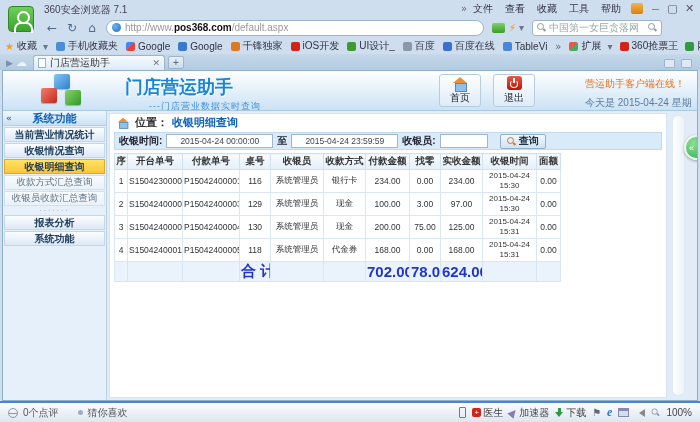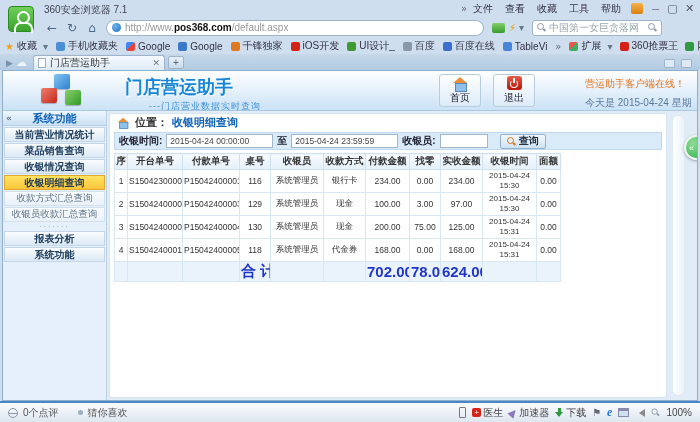--- a/index.html
+++ b/index.html
@@ -132,21 +132,21 @@
 
   .content{position:absolute;left:106px;top:2px;right:30px;bottom:2px;background:#fff;border:1px solid #d5e4f2;overflow:hidden;}
   .crumb{height:17px;display:flex;align-items:center;gap:4px;padding:2px 5px;font-size:11px;}
   .house.small{transform:scale(.75);}
   .crumb-label{font-weight:bold;color:#333;}
   .crumb-value{font-weight:bold;color:#0e62b8;}
   .filterbar{margin:1px 4px;height:18px;background:#d9eaf8;border:1px solid #c2d8ec;
     display:flex;align-items:center;gap:4px;padding:0 4px;color:#223;}
   .flabel{font-weight:bold;white-space:nowrap;}
   .finput{height:14px;border:1px solid #9fb6cc;background:#fff;font-family:"Liberation Sans",sans-serif;
-    font-size:8.5px;color:#444;padding:0 3px;}
+    font-size:8.5px;color:#444;padding:0 3px;text-align:center;}
   .w105{width:107px;}
   .w48{width:48px;}
   .fbtn{height:15px;display:flex;align-items:center;gap:3px;background:linear-gradient(#f3f8fd,#cfe2f3);
     border:1px solid #8fb0cc;border-radius:2px;font-family:"Liberation Sans",sans-serif;font-size:10px;font-weight:bold;color:#234;padding:0 6px;margin-left:8px;}
 
   table.grid{border-collapse:collapse;margin:3px 4px;width:446px;table-layout:fixed;}
   table.grid th{background:linear-gradient(#f7fbfe,#e4eff9);border:1px solid #cfe1f0;font-size:9.5px;
     font-weight:bold;color:#333;height:16px;padding:0;white-space:nowrap;overflow:hidden;}
   table.grid td{border:1px solid #d9e7f3;text-align:center;font-size:8.5px;color:#333;height:23px;
     padding:0 1px;background:#fff;white-space:nowrap;overflow:hidden;}
@@ -329,21 +329,20 @@
     </div>
 
     <div class="appbody">
 
       <div class="sidebar">
         <div class="side-header">
           <span class="collapse gl"></span>
           <span>系统功能</span>
         </div>
         <div class="side-item">当前营业情况统计</div>
-        <div class="side-item">菜品销售查询</div>
         <div class="side-item">收银情况查询</div>
         <div class="side-item selected">收银明细查询</div>
         <div class="side-item sub">收款方式汇总查询</div>
         <div class="side-item sub">收银员收款汇总查询</div>
         <div class="side-sep"></div>
         <div class="side-item">报表分析</div>
         <div class="side-item">系统功能</div>
       </div>
 
       <div class="content">

